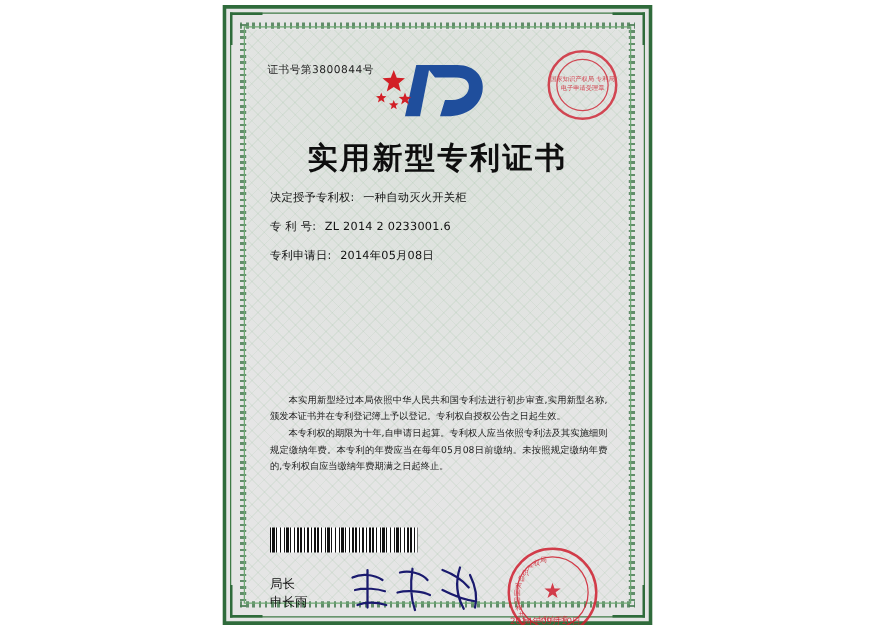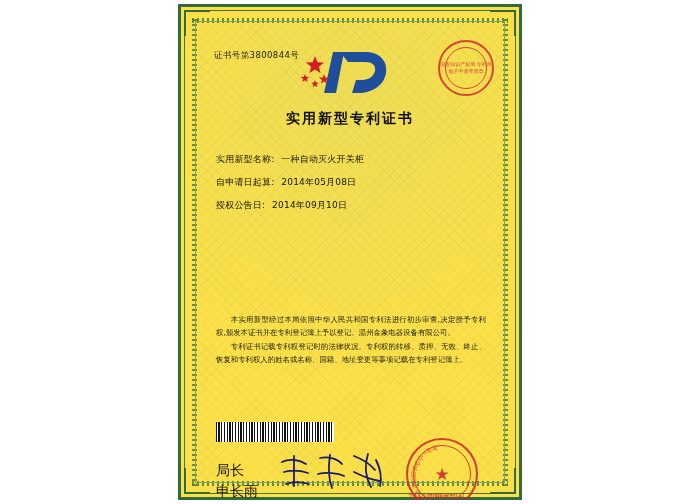--- a/index.html
+++ b/index.html
@@ -21,21 +21,21 @@
     background: #ffffff;
   }
 
   
   .certificate {
     position: absolute;
     left: 178px;
     top: 4px;
     width: 344px;
     height: 496px;
-    background: #fde047;
+    background: #e5e5e5;
     overflow: hidden;
   }
 
   
   .border-outer {
     position: absolute;
     left: 0; top: 0; right: 0; bottom: 0;
     border: 3px solid #2f6b3b;
     box-sizing: border-box;
   }
@@ -114,21 +114,21 @@
     height: 54px;
   }
   .logo svg { display: block; }
 
   .title {
     position: absolute;
     left: 0;
     right: 0;
     top: 84px;
     text-align: center;
-    font-size: 14px;
+    font-size: 24px;
     font-weight: bold;
     letter-spacing: 2px;
     color: #0e0e0e;
   }
 
   .fields {
     position: absolute;
     left: 16px;
     right: 12px;
     top: 128px;
@@ -177,21 +177,21 @@
       #111 0 1px, #fff 1px 2px, #111 2px 4px, #fff 4px 5px,
       #111 5px 6px, #fff 6px 8px, #111 8px 9px, #fff 9px 11px
     );
   }
 
   
   .sig-label {
     position: absolute;
     left: 16px;
     top: 434px;
-    font-size: 14px;
+    font-size: 10px;
     line-height: 1.5;
     color: #111;
   }
   .signature {
     position: absolute;
     left: 76px;
     top: 424px;
     width: 116px;
     height: 44px;
     color: #1a1a6e;
@@ -308,39 +308,39 @@
             <polygon points="19,34 20,36.6 22.8,36.8 20.6,38.6 21.4,41.3 19,39.7 16.6,41.3 17.4,38.6 15.2,36.8 18,36.6"></polygon>
             <polygon points="9,28 10.1,30.8 13.2,31 10.8,32.9 11.7,35.9 9,34.2 6.3,35.9 7.2,32.9 4.8,31 7.9,30.8"></polygon>
           </g>
         </svg>
       </div>
 
       <div class="title">实用新型专利证书</div>
 
       <div class="fields">
         <div class="field-row">
-          <span class="field-label">实用新型名称:</span>
+          <span class="field-label">决定授予专利权:</span>
           <span class="sep"></span>
           <span class="field-value">一种自动灭火开关柜</span>
         </div>
         <div class="field-row">
-          <span class="field-label">自申请日起算:</span>
+          <span class="field-label">专 利 号:</span>
+          <span class="sep"></span>
+          <span class="field-value">ZL 2014 2 0233001.6</span>
+        </div>
+        <div class="field-row">
+          <span class="field-label">专利申请日:</span>
           <span class="sep"></span>
           <span class="field-value">2014年05月08日</span>
         </div>
-        <div class="field-row">
-          <span class="field-label">授权公告日:</span>
-          <span class="sep"></span>
-          <span class="field-value">2014年09月10日</span>
-        </div>
       </div>
 
       <div class="body-text">
-        <p>本实用新型经过本局依照中华人民共和国专利法进行初步审查,决定授予专利权,颁发本证书并在专利登记簿上予以登记。温州金象电器设备有限公司。</p>
-        <p>专利证书记载专利权登记时的法律状况。专利权的转移、质押、无效、终止、恢复和专利权人的姓名或名称、国籍、地址变更等事项记载在专利登记簿上。</p>
+        <p>本实用新型经过本局依照中华人民共和国专利法进行初步审查,实用新型名称,颁发本证书并在专利登记簿上予以登记。专利权自授权公告之日起生效。</p>
+        <p>本专利权的期限为十年,自申请日起算。专利权人应当依照专利法及其实施细则规定缴纳年费。本专利的年费应当在每年05月08日前缴纳。未按照规定缴纳年费的,专利权自应当缴纳年费期满之日起终止。</p>
       </div>
 
       <div class="barcode"></div>
 
       <div class="sig-label">
         <div>局长</div>
         <div>申长雨</div>
       </div>
 
       <div class="signature">

